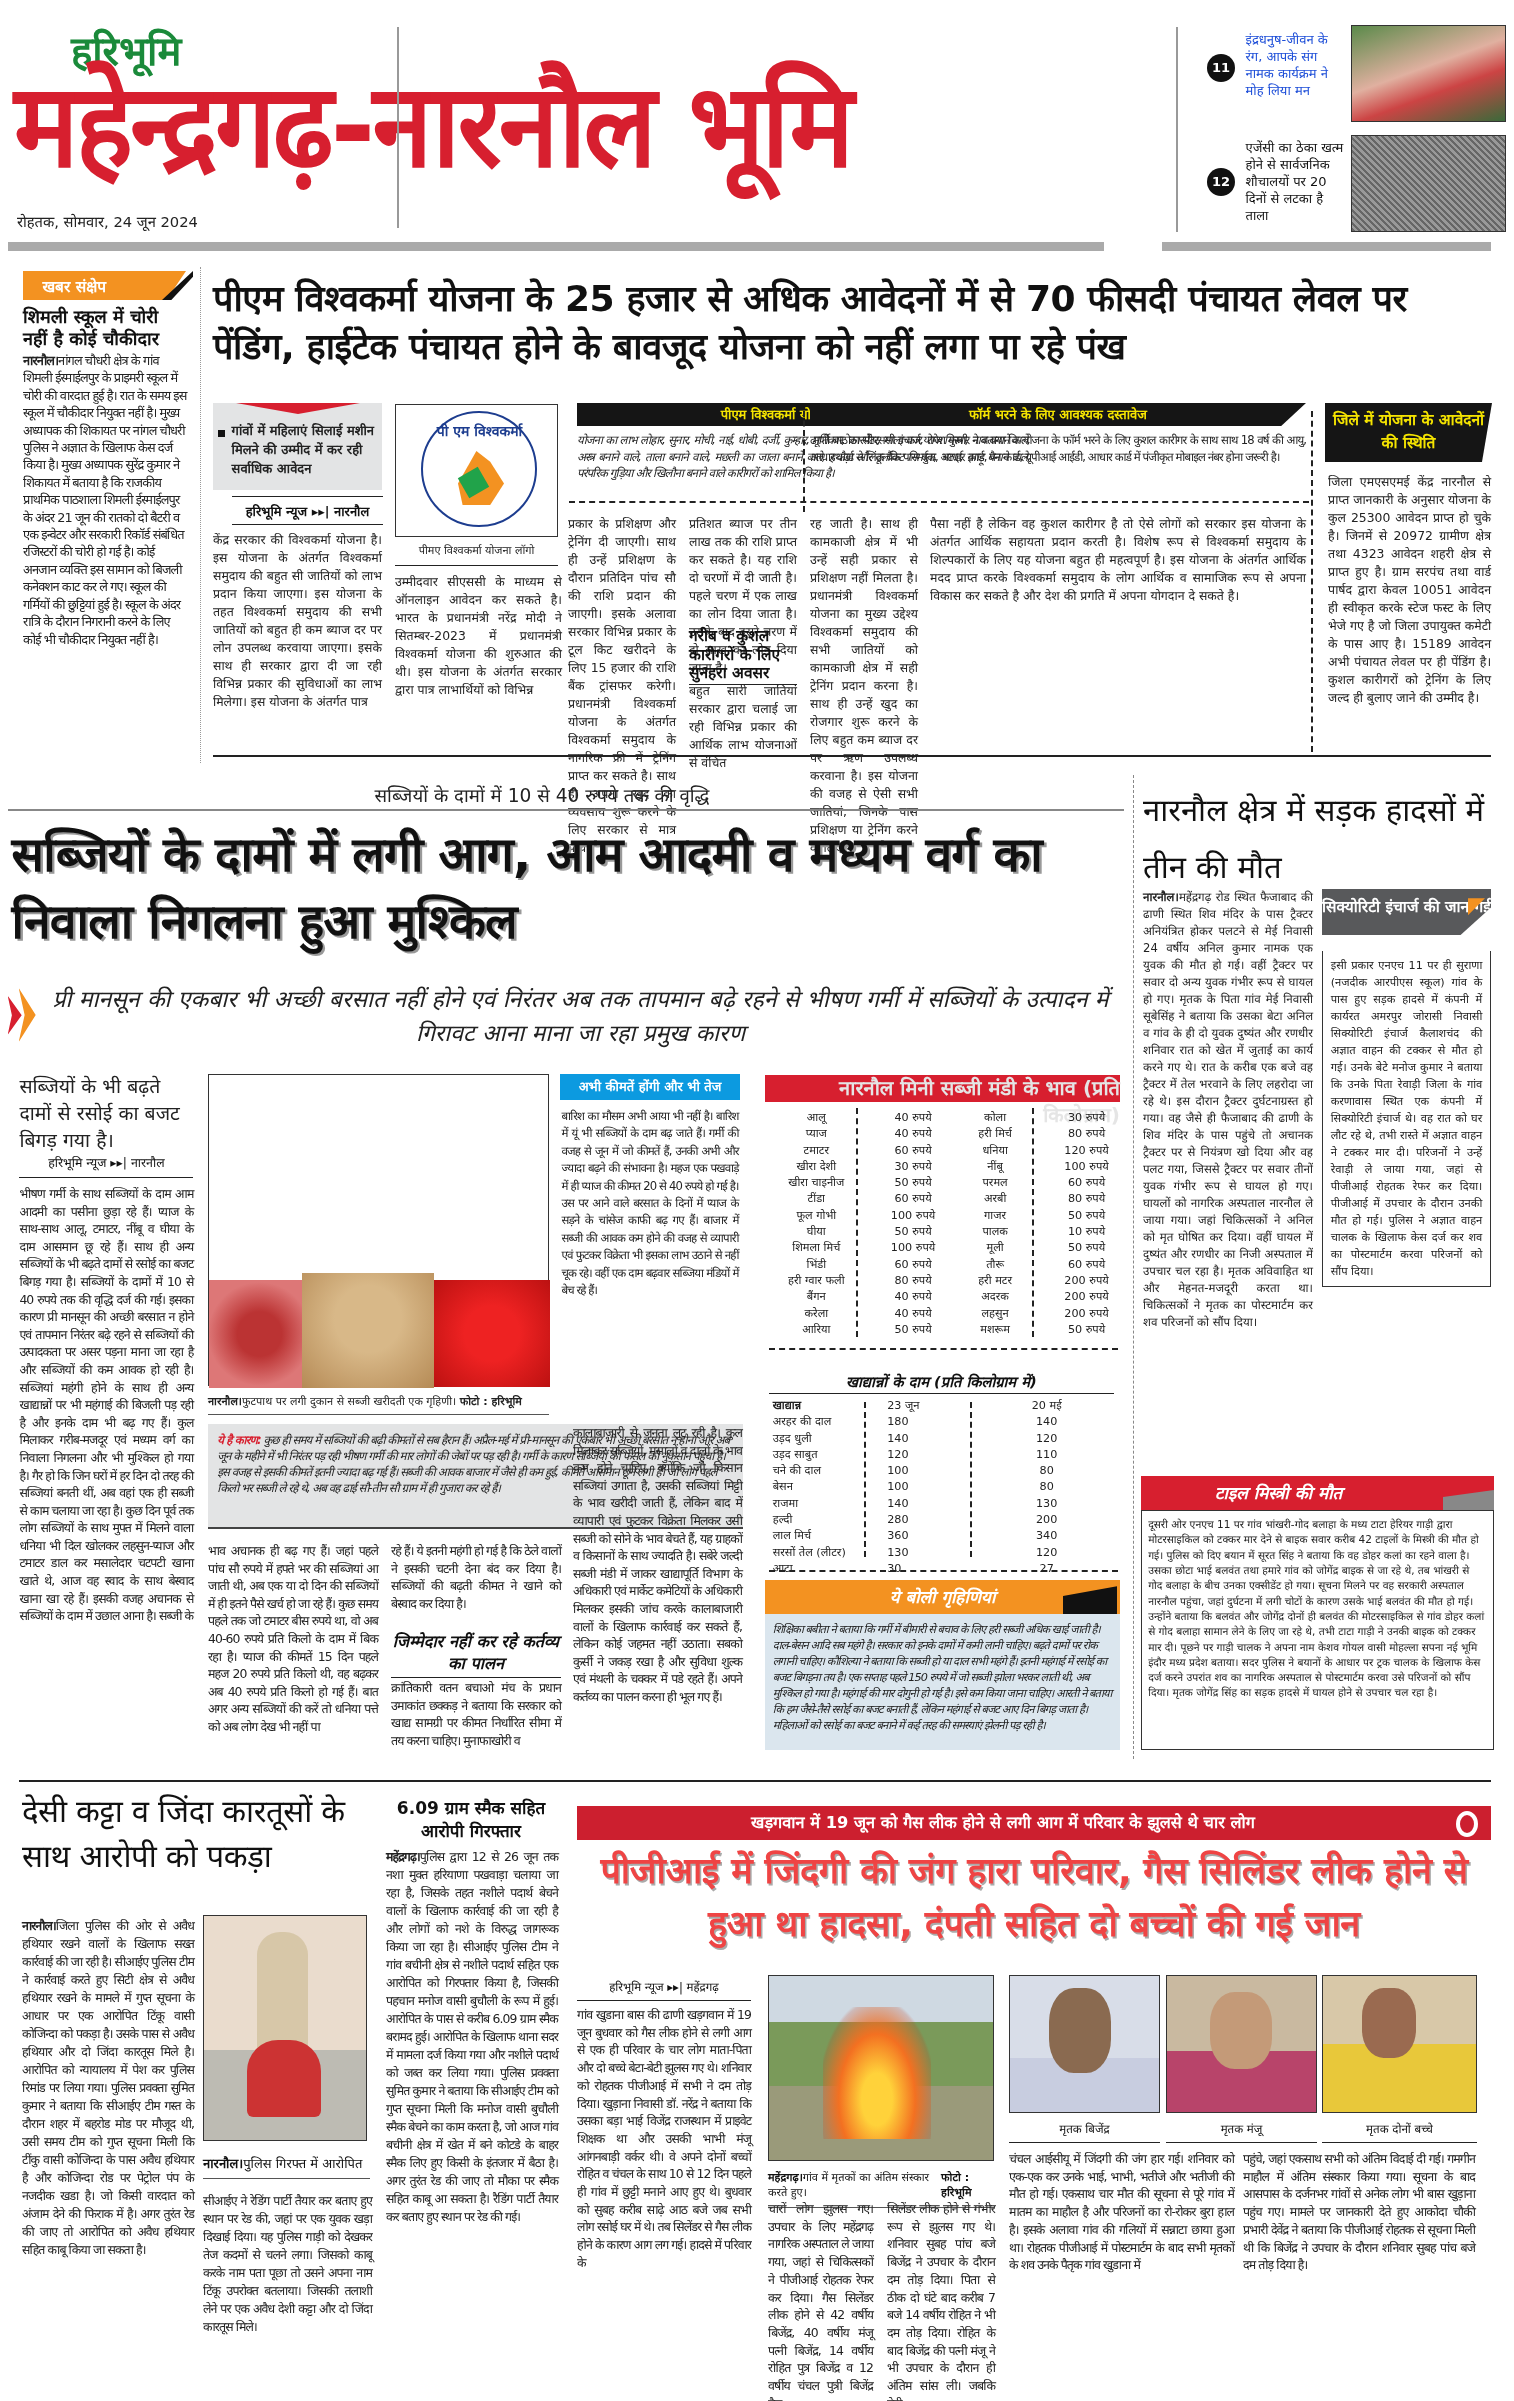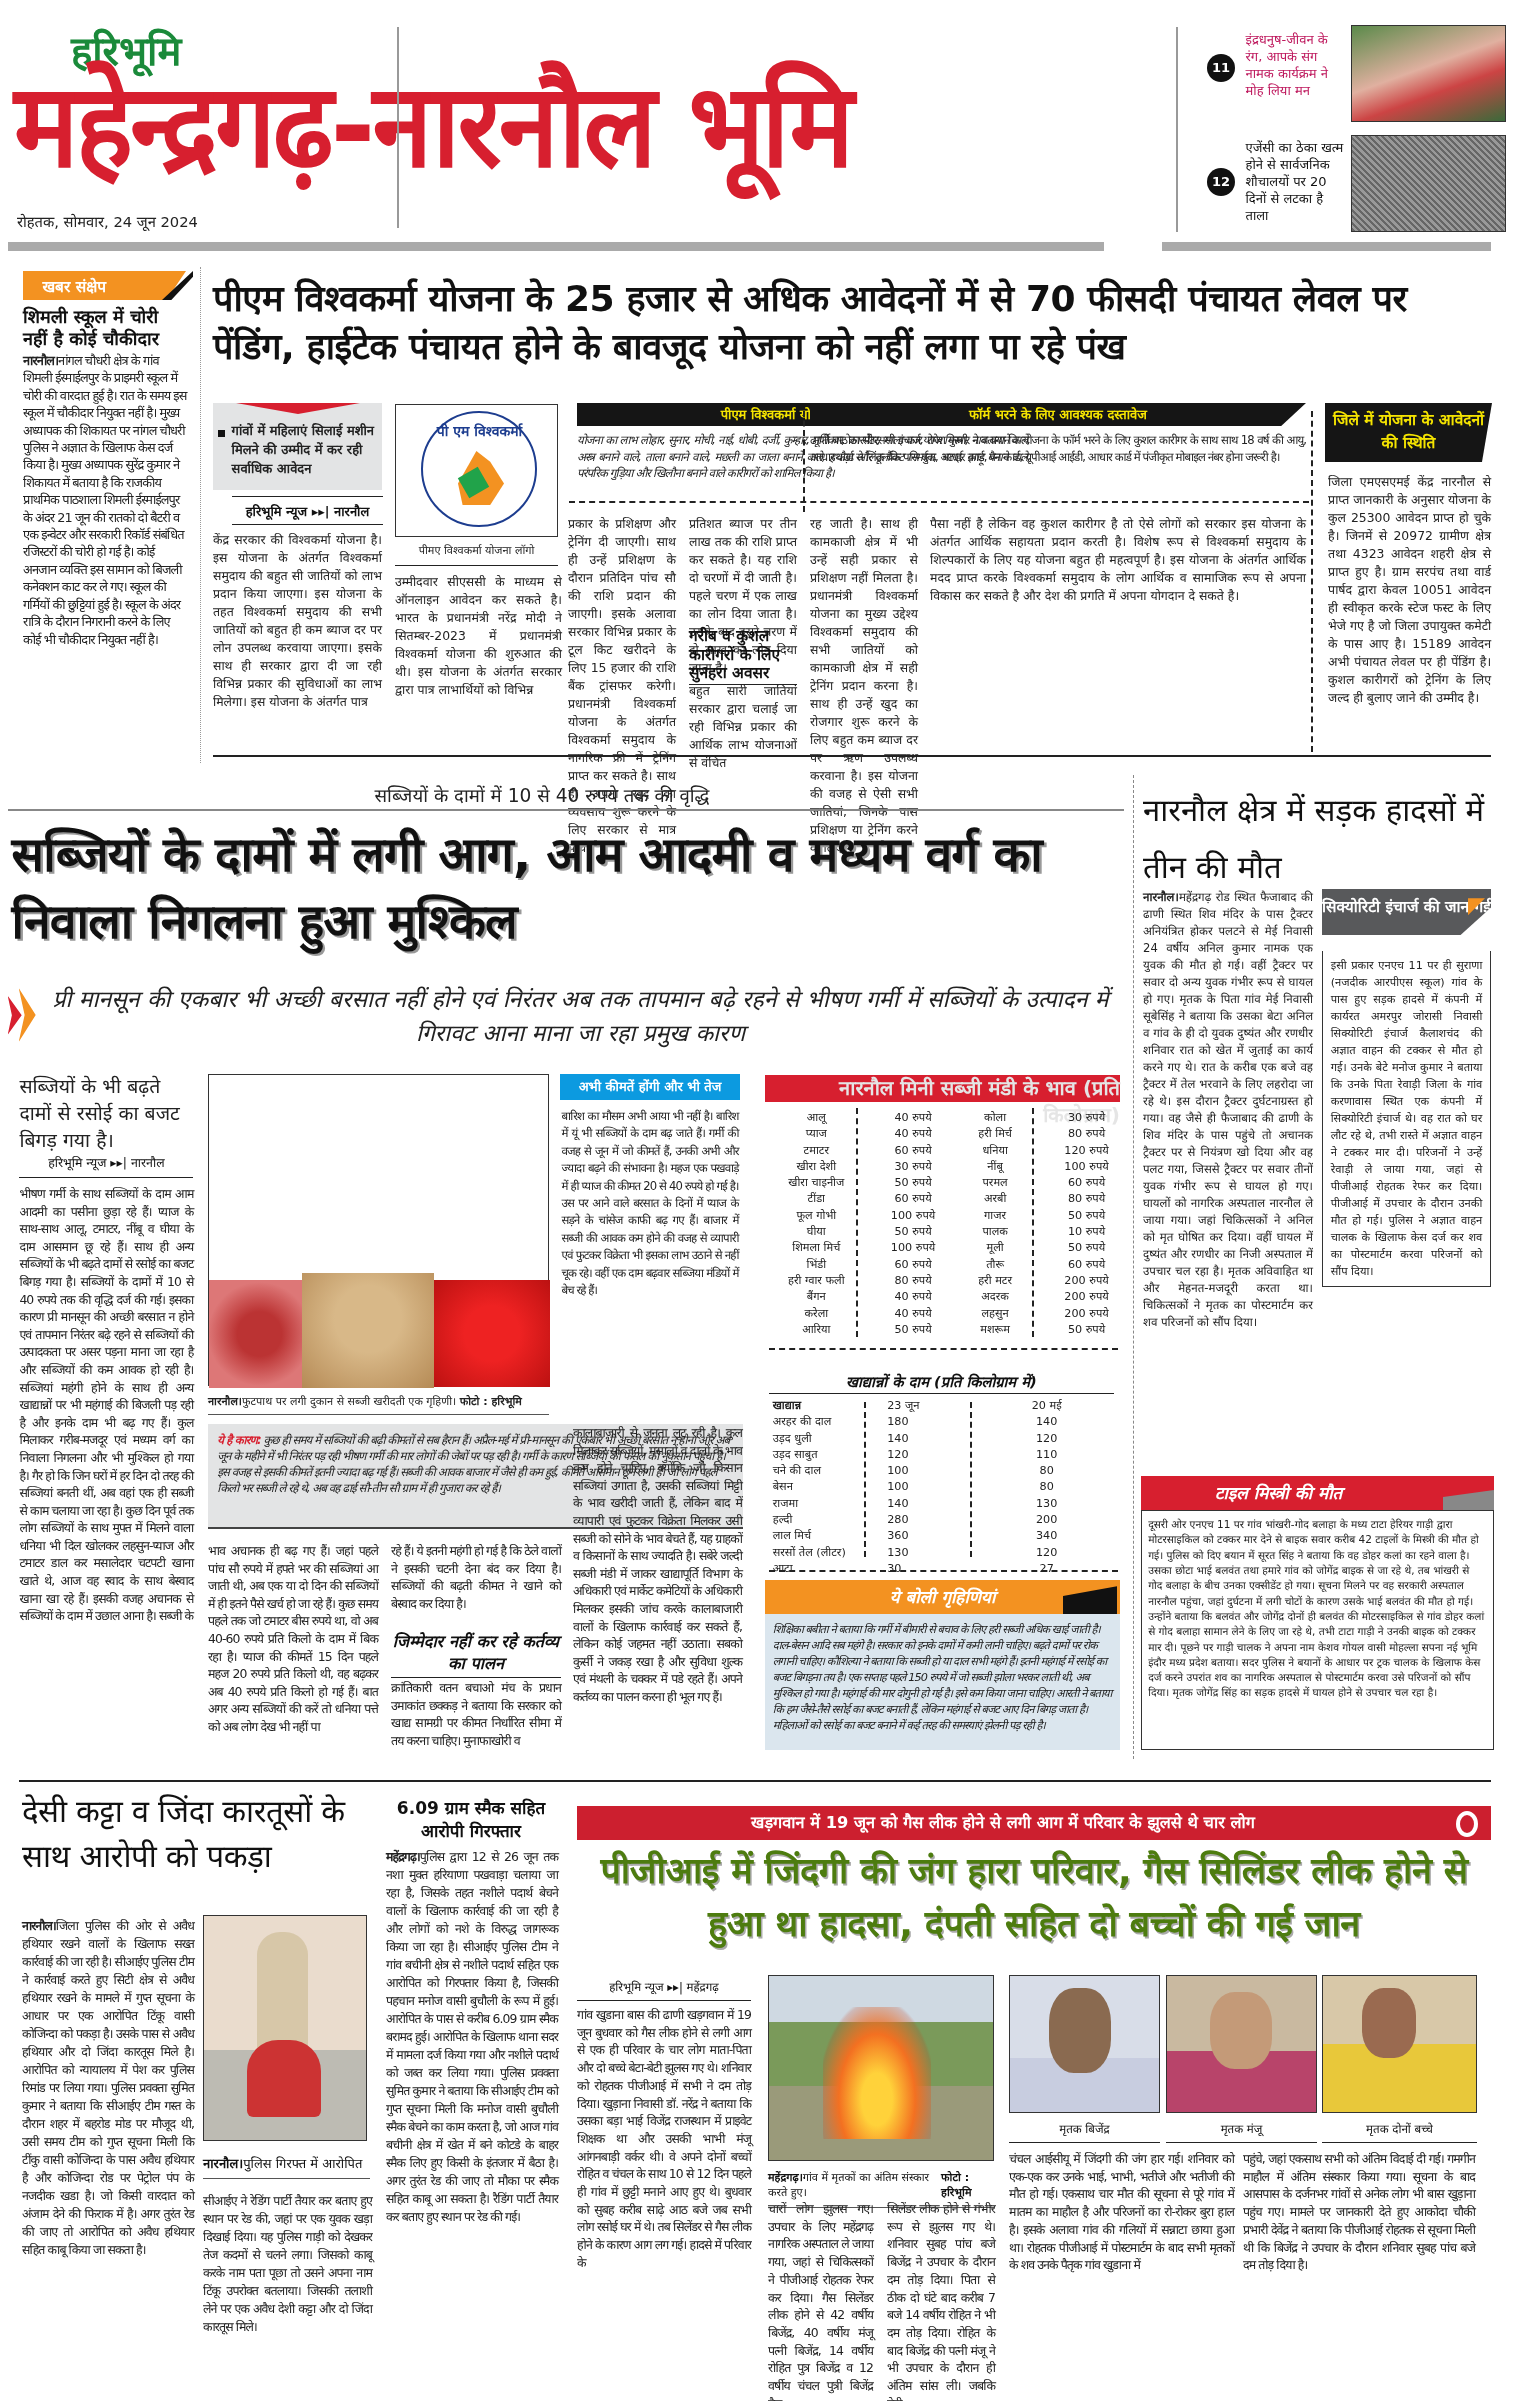--- a/index.html
+++ b/index.html
@@ -21,21 +21,21 @@
   <div class="abs" style="left:71px;top:22px;font-size:40px;font-weight:bold;color:#1a8a3a;">हरिभूमि</div>
   <div class="abs" style="left:14px;top:56px;font-size:116px;line-height:139px;font-weight:bold;color:#d71f2f;letter-spacing:-3.1px;white-space:nowrap;transform:scaleX(0.93);transform-origin:left;">महेन्द्रगढ़-नारनौल भूमि</div>
   <div class="abs" style="left:17px;top:211px;font-size:14.7px;color:#222;">रोहतक, सोमवार, 24 जून 2024</div>
 </div>
 <div class="abs" style="left:397px;top:27px;width:1.5px;height:201px;background:#999;"></div>
 
 <div class="abs" style="left:1176px;top:23px;width:318px;height:209px;">
   <div class="abs" style="left:0;top:3.9px;width:2.3px;height:205px;background:#999;"></div>
   <div class="abs" style="left:15.5px;top:0;width:302px;height:101px;">
     <div class="abs" style="left:15.5px;top:31px;width:28px;height:28px;border-radius:50%;background:#111;color:#fff;font-size:13px;font-weight:bold;text-align:center;line-height:28px;">11</div>
-    <div class="abs" style="left:54px;top:7.7px;width:101px;font-size:13px;line-height:17px;color:#be185d;">इंद्रधनुष-जीवन के रंग, आपके संग नामक कार्यक्रम ने मोह लिया मन</div>
+    <div class="abs" style="left:54px;top:7.7px;width:101px;font-size:13px;line-height:17px;color:#1d4ed8;">इंद्रधनुष-जीवन के रंग, आपके संग नामक कार्यक्रम ने मोह लिया मन</div>
     <div class="abs ph" style="left:159px;top:1.5px;width:155px;height:97px;background:linear-gradient(160deg,#5a8a4a,#e0b0a0 45%,#c44 65%,#3a6a3a);"></div>
   </div>
   <div class="abs" style="left:15.5px;top:110px;width:302px;height:101px;">
     <div class="abs" style="left:15.5px;top:35px;width:28px;height:28px;border-radius:50%;background:#111;color:#fff;font-size:13px;font-weight:bold;text-align:center;line-height:28px;">12</div>
     <div class="abs" style="left:54px;top:6.2px;width:101px;font-size:13px;line-height:17px;color:#111;">एजेंसी का ठेका खत्म होने से सार्वजनिक शौचालयों पर 20 दिनों से लटका है ताला</div>
     <div class="abs ph" style="left:159px;top:1.5px;width:155px;height:97px;background:repeating-linear-gradient(45deg,#666 0 2.3px,#999 2.3px 4.6px);"></div>
   </div>
 </div>
 <div class="abs gray" style="left:7.7px;top:242px;width:1096px;height:9.3px;"></div>
 <div class="abs gray" style="left:1162px;top:242px;width:329px;height:9.3px;"></div>
@@ -336,21 +336,21 @@
 </div>
 <p class="abs body cond" style="left:203px;top:2192px;width:169px;font-size:12.4px;line-height:18px;">सीआईए ने रेडिंग पार्टी तैयार कर बताए हुए स्थान पर रेड की, जहां पर एक युवक खड़ा दिखाई दिया। यह पुलिस गाड़ी को देखकर तेज कदमों से चलने लगा। जिसको काबू करके नाम पता पूछा तो उसने अपना नाम टिंकू उपरोक्त बतलाया। जिसकी तलाशी लेने पर एक अवैध देशी कट्टा और दो जिंदा कारतूस मिले।</p>
 
 <div class="abs" style="left:386px;top:1797px;width:170px;text-align:center;font-size:17px;line-height:23px;font-weight:bold;color:#111;">6.09 ग्राम स्मैक सहित आरोपी गिरफ्तार</div>
 <p class="abs body cond" style="left:386px;top:1848px;width:172px;font-size:12.4px;line-height:18px;"><b>महेंद्रगढ़।</b><span>पुलिस द्वारा 12 से 26 जून तक नशा मुक्त हरियाणा पखवाड़ा चलाया जा रहा है, जिसके तहत नशीले पदार्थ बेचने वालों के खिलाफ कार्रवाई की जा रही है और लोगों को नशे के विरुद्ध जागरूक किया जा रहा है। सीआईए पुलिस टीम ने गांव बचीनी क्षेत्र से नशीले पदार्थ सहित एक आरोपित को गिरफ्तार किया है, जिसकी पहचान मनोज वासी बुचौली के रूप में हुई। आरोपित के पास से करीब 6.09 ग्राम स्मैक बरामद हुई। आरोपित के खिलाफ थाना सदर में मामला दर्ज किया गया और नशीले पदार्थ को जब्त कर लिया गया। पुलिस प्रवक्ता सुमित कुमार ने बताया कि सीआईए टीम को गुप्त सूचना मिली कि मनोज वासी बुचौली स्मैक बेचने का काम करता है, जो आज गांव बचीनी क्षेत्र में खेत में बने कोटडे के बाहर स्मैक लिए हुए किसी के इंतजार में बैठा है। अगर तुरंत रेड की जाए तो मौका पर स्मैक सहित काबू आ सकता है। रैडिंग पार्टी तैयार कर बताए हुए स्थान पर रेड की गई।</span></p>
 
 <div class="abs" style="left:577px;top:1806px;width:914px;height:34px;background:#cc1f2f;">
   <div class="abs" style="left:0;top:0;width:852px;text-align:center;color:#fff;font-size:16.3px;line-height:34px;font-weight:bold;">खड़गवान में 19 जून को गैस लीक होने से लगी आग में परिवार के झुलसे थे चार लोग</div>
   <div class="abs" style="left:879px;top:4.6px;width:22px;height:26px;border:4.6px solid #fff;border-radius:50%;"></div>
 </div>
-<div class="abs" style="left:577px;top:1844px;width:914px;font-size:36px;line-height:53px;font-weight:bold;color:#4d7c0f;text-shadow:1.5px 1.5px 0 #aaa;text-align:center;letter-spacing:-0.4px;">पीजीआई में जिंदगी की जंग हारा परिवार, गैस सिलिंडर लीक होने से हुआ था हादसा, दंपती सहित दो बच्चों की गई जान</div>
+<div class="abs" style="left:577px;top:1844px;width:914px;font-size:36px;line-height:53px;font-weight:bold;color:#ef4444;text-shadow:1.5px 1.5px 0 #aaa;text-align:center;letter-spacing:-0.4px;">पीजीआई में जिंदगी की जंग हारा परिवार, गैस सिलिंडर लीक होने से हुआ था हादसा, दंपती सहित दो बच्चों की गई जान</div>
 
 <div class="abs" style="left:577px;top:1979px;width:174px;font-size:11.6px;text-align:center;border-bottom:0.8px solid #222;padding-bottom:6.2px;">
   <span>हरिभूमि न्यूज</span> ▸▸| <span>महेंद्रगढ़</span>
 </div>
 <p class="abs body cond" style="left:577px;top:2006px;width:174px;font-size:12.4px;line-height:17.7px;">गांव खुडाना बास की ढाणी खड़गवान में 19 जून बुधवार को गैस लीक होने से लगी आग से एक ही परिवार के चार लोग माता-पिता और दो बच्चे बेटा-बेटी झुलस गए थे। शनिवार को रोहतक पीजीआई में सभी ने दम तोड़ दिया। खुड़ाना निवासी डॉ. नरेंद्र ने बताया कि उसका बड़ा भाई विजेंद्र राजस्थान में प्राइवेट शिक्षक था और उसकी भाभी मंजू आंगनबाड़ी वर्कर थी। वे अपने दोनों बच्चों रोहित व चंचल के साथ 10 से 12 दिन पहले ही गांव में छुट्टी मनाने आए हुए थे। बुधवार को सुबह करीब साढ़े आठ बजे जब सभी लोग रसोई घर में थे। तब सिलेंडर से गैस लीक होने के कारण आग लग गई। हादसे में परिवार के</p>
 
 <div class="abs ph" style="left:768px;top:1975px;width:226px;height:186px;background:linear-gradient(180deg,#cfd9e2 0 25%,#7a9a5a 25% 60%,#9a9a7a 60% 100%);">
   <div class="abs" style="left:54px;top:31px;width:108px;height:132px;background:radial-gradient(ellipse at 50% 70%,#ffd23a 20%,#f37021 50%,rgba(200,60,20,0.2) 75%,transparent 78%);"></div>
 </div>
 <div class="abs" style="left:768px;top:2169px;width:226px;font-size:11px;border-bottom:1.5px solid #555;padding-bottom:7.7px;display:flex;justify-content:space-between;">

